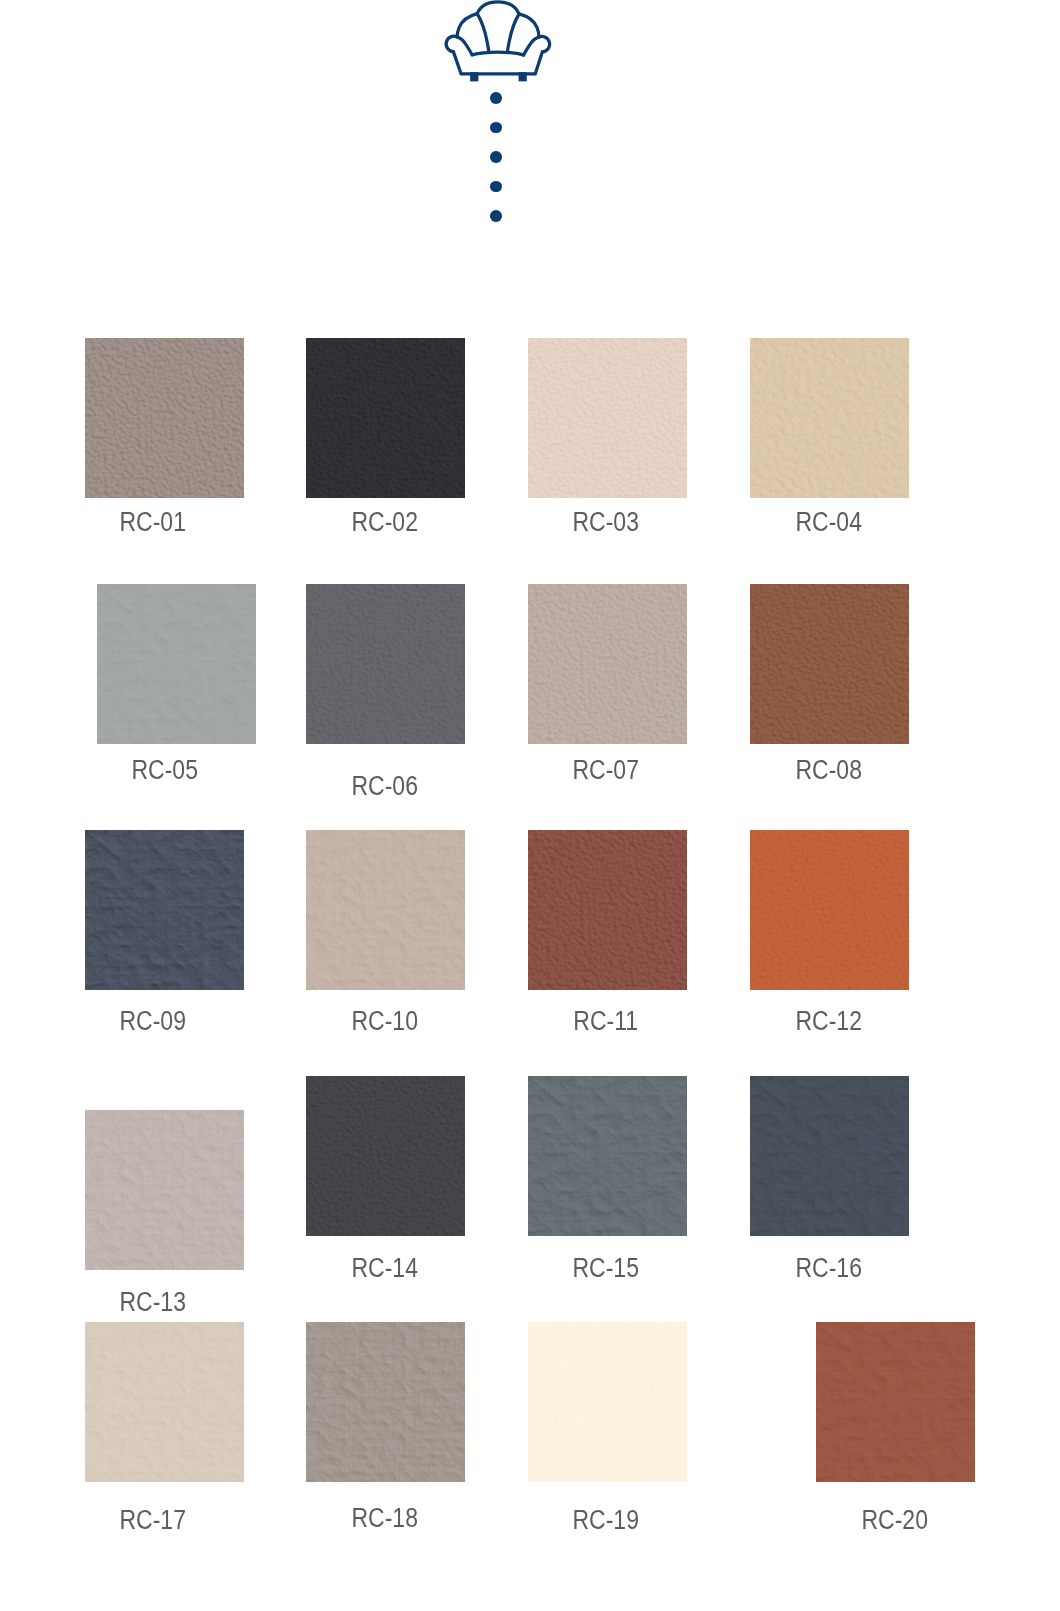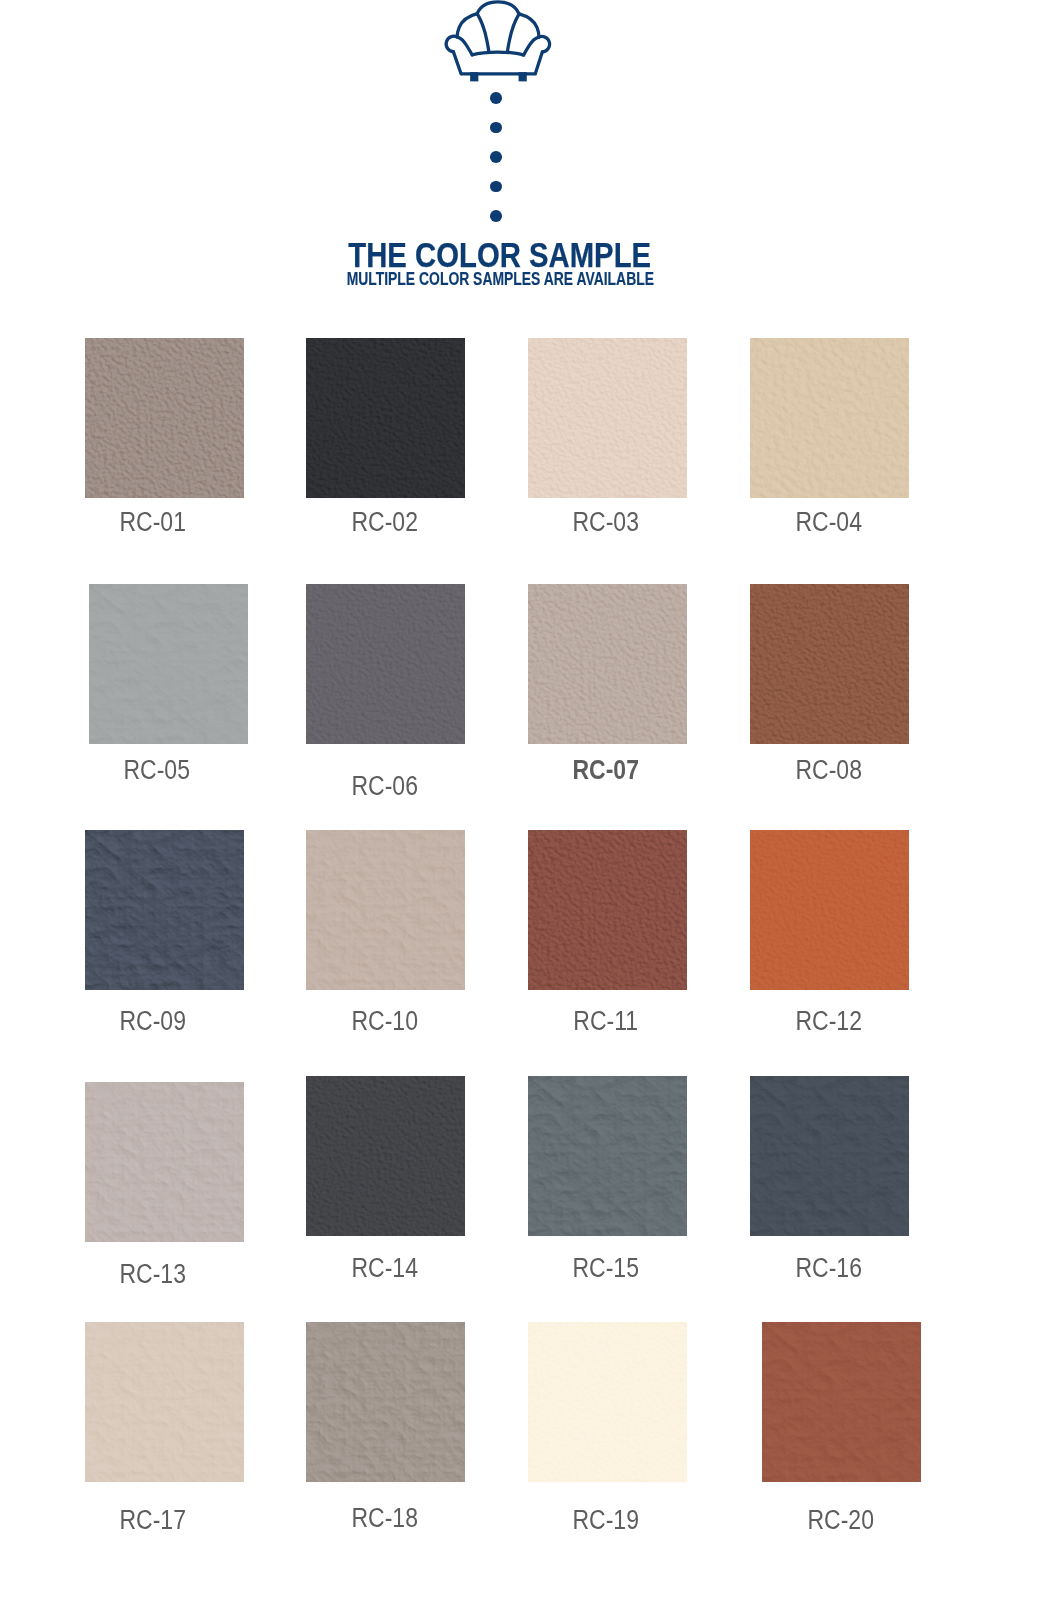--- a/index.html
+++ b/index.html
@@ -197,24 +197,20 @@
   </div>
 
   <div class="dot-trail">
       <div class="dot" style="top: 0px; background: rgb(12, 60, 114);"></div>
       <div class="dot" style="top: 29.45px; background: rgb(12, 60, 114);"></div>
       <div class="dot" style="top: 58.9px; background: rgb(12, 60, 114);"></div>
       <div class="dot" style="top: 88.35px; background: rgb(12, 60, 114);"></div>
       <div class="dot" style="top: 117.8px; background: rgb(12, 60, 114);"></div>
     </div>
 
-  <div class="title-block">
-    <div class="title-row"><span class="main-title" style="color: rgb(12, 60, 114); -webkit-text-stroke-color: rgb(12, 60, 114);">THE COLOR SAMPLE</span></div>
-    <div class="title-row"><span class="sub-title" style="color: rgb(12, 60, 114); -webkit-text-stroke-color: rgb(12, 60, 114);">MULTIPLE COLOR SAMPLES ARE AVAILABLE</span></div>
-  </div>
 
   <div class="swatch-grid">
       <div class="swatch-cell" style="left: 0px; top: 0px;">
         <div class="swatch-chip" style="background: rgb(157, 142, 134);">
           <svg class="grain" width="159" height="160" style="opacity: 0.21;">
             <rect width="159" height="160" filter="url(#grain0)"></rect>
           </svg>
         </div>
         <div class="swatch-label" style="margin-top: 11px; margin-left: -22px;"><span style="color: rgb(93, 93, 93);">RC-01</span></div>
       </div>
@@ -235,21 +231,21 @@
         <div class="swatch-label" style="margin-top: 11px; margin-left: -2px;"><span style="color: rgb(93, 93, 93);">RC-03</span></div>
       </div>
       <div class="swatch-cell" style="left: 665px; top: 0px;">
         <div class="swatch-chip" style="background: rgb(220, 200, 172);">
           <svg class="grain" width="159" height="160" style="opacity: 0.2;">
             <rect width="159" height="160" filter="url(#grain2)"></rect>
           </svg>
         </div>
         <div class="swatch-label" style="margin-top: 11px; margin-left: 0px;"><span style="color: rgb(93, 93, 93);">RC-04</span></div>
       </div>
-      <div class="swatch-cell" style="left: 4px; top: 246px;">
+      <div class="swatch-cell" style="left: 12px; top: 246px;">
         <div class="swatch-chip" style="background: rgb(163, 166, 166);">
           <svg class="grain" width="159" height="160" style="opacity: 0.2;">
             <rect width="159" height="160" filter="url(#grain6)"></rect>
           </svg>
         </div>
         <div class="swatch-label" style="margin-top: 13px; margin-left: -22px;"><span style="color: rgb(93, 93, 93);">RC-05</span></div>
       </div>
       <div class="swatch-cell" style="left: 221px; top: 246px;">
         <div class="swatch-chip" style="background: rgb(103, 99, 106);">
           <svg class="grain" width="159" height="160" style="opacity: 0.14;">
@@ -257,21 +253,21 @@
           </svg>
         </div>
         <div class="swatch-label" style="margin-top: 29px; margin-left: 0px;"><span style="color: rgb(93, 93, 93);">RC-06</span></div>
       </div>
       <div class="swatch-cell" style="left: 443px; top: 246px;">
         <div class="swatch-chip" style="background: rgb(187, 172, 163);">
           <svg class="grain" width="159" height="160" style="opacity: 0.22;">
             <rect width="159" height="160" filter="url(#grain0)"></rect>
           </svg>
         </div>
-        <div class="swatch-label" style="margin-top: 13px; margin-left: -2px; font-weight: bold;"><span style="color: rgb(93, 93, 93);">RC-07</span></div>
+        <div class="swatch-label" style="margin-top: 13px; margin-left: -2px;"><span style="color: rgb(93, 93, 93);">RC-07</span></div>
       </div>
       <div class="swatch-cell" style="left: 665px; top: 246px;">
         <div class="swatch-chip" style="background: rgb(142, 90, 67);">
           <svg class="grain" width="159" height="160" style="opacity: 0.2;">
             <rect width="159" height="160" filter="url(#grain1)"></rect>
           </svg>
         </div>
         <div class="swatch-label" style="margin-top: 13px; margin-left: 0px;"><span style="color: rgb(93, 93, 93);">RC-08</span></div>
       </div>
       <div class="swatch-cell" style="left: 0px; top: 492px;">
@@ -299,21 +295,21 @@
         <div class="swatch-label" style="margin-top: 18px; margin-left: -2px;"><span style="color: rgb(93, 93, 93);">RC-11</span></div>
       </div>
       <div class="swatch-cell" style="left: 665px; top: 492px;">
         <div class="swatch-chip" style="background: rgb(193, 97, 58);">
           <svg class="grain" width="159" height="160" style="opacity: 0.13;">
             <rect width="159" height="160" filter="url(#grain4)"></rect>
           </svg>
         </div>
         <div class="swatch-label" style="margin-top: 18px; margin-left: 0px;"><span style="color: rgb(93, 93, 93);">RC-12</span></div>
       </div>
-      <div class="swatch-cell" style="left: 0px; top: 744px;">
+      <div class="swatch-cell" style="left: 0px; top: 772px;">
         <div class="swatch-chip" style="background: rgb(191, 180, 176);">
           <svg class="grain" width="159" height="160" style="opacity: 0.48;">
             <rect width="159" height="160" filter="url(#grain5)"></rect>
           </svg>
         </div>
         <div class="swatch-label" style="margin-top: 19px; margin-left: -22px;"><span style="color: rgb(93, 93, 93);">RC-13</span></div>
       </div>
       <div class="swatch-cell" style="left: 221px; top: 738px;">
         <div class="swatch-chip" style="background: rgb(67, 68, 72);">
           <svg class="grain" width="159" height="160" style="opacity: 0.22;">
@@ -355,21 +351,21 @@
         <div class="swatch-label" style="margin-left: 0px;"><span style="color: rgb(93, 93, 93);">RC-18</span></div>
       </div>
       <div class="swatch-cell" style="left: 443px; top: 984px;">
         <div class="swatch-chip" style="background: rgb(252, 243, 224);">
           <svg class="grain" width="159" height="160" style="opacity: 0.26;">
             <rect width="159" height="160" filter="url(#grain1)"></rect>
           </svg>
         </div>
         <div class="swatch-label" style="margin-top: 25px; margin-left: -2px;"><span style="color: rgb(93, 93, 93);">RC-19</span></div>
       </div>
-      <div class="swatch-cell" style="left: 650px; top: 984px; padding-left: 27px;">
+      <div class="swatch-cell" style="left: 704px; top: 984px; padding-left: 27px;">
         <div class="swatch-chip" style="background: rgb(155, 87, 67);">
           <svg class="grain" width="159" height="160" style="opacity: 0.26;">
             <rect width="159" height="160" filter="url(#grain6)"></rect>
           </svg>
         </div>
         <div class="swatch-label" style="margin-top: 25px; margin-left: 0px;"><span style="color: rgb(93, 93, 93);">RC-20</span></div>
       </div>
     </div>
 
 </div>

